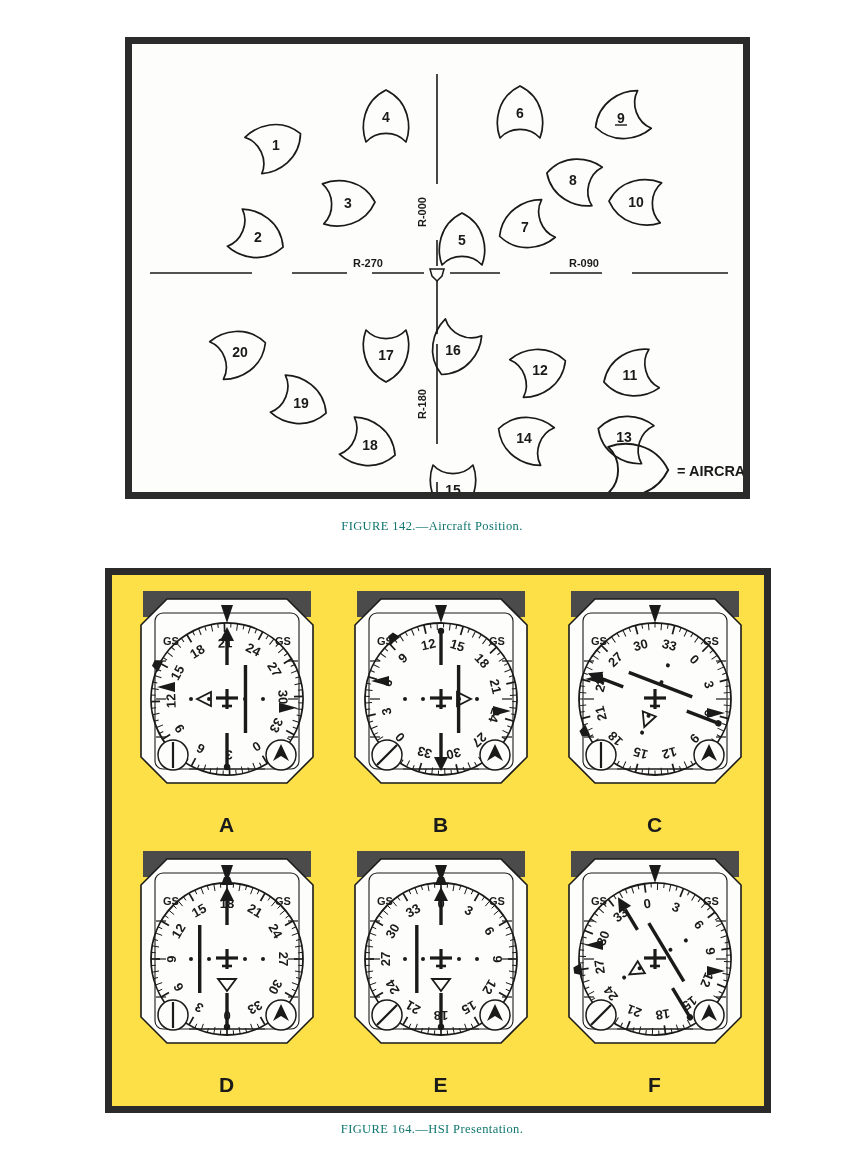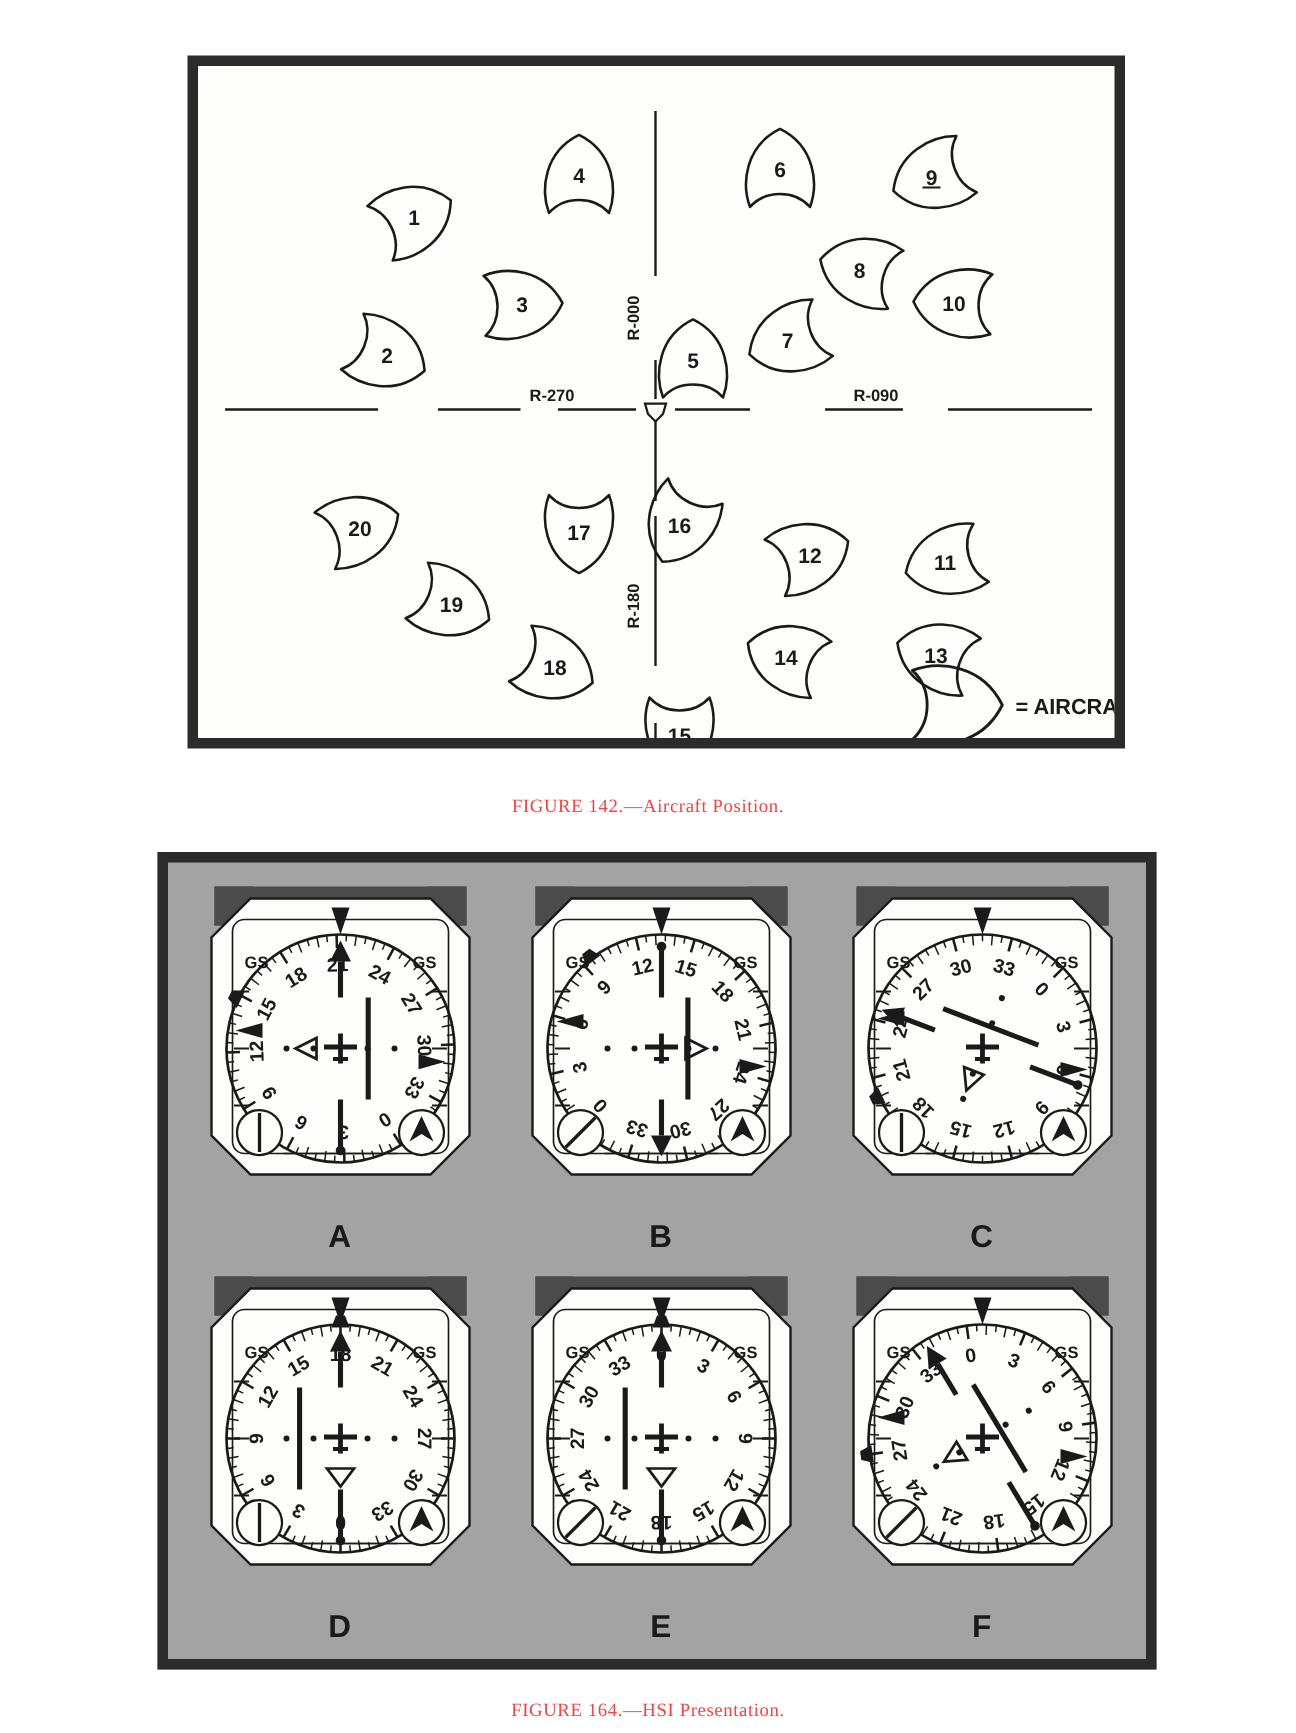--- a/index.html
+++ b/index.html
@@ -7,28 +7,28 @@
   .page{position:absolute;inset:0;background:#fff;}
 
   
   #fig142-frame{
     position:absolute;left:125px;top:37px;width:625px;height:462px;
     border:7px solid #2b2b2b;background:#fdfdfb;box-sizing:border-box;
   }
   #fig142-canvas{position:absolute;left:0;top:0;width:100%;height:100%;}
   .fig-caption{
     position:absolute;width:864px;text-align:center;
-    font-family:"Liberation Serif",serif;font-size:14.5px;color:#ef4444;letter-spacing:.2px;margin-top:12px;
+    font-family:"Liberation Serif",serif;font-size:14.5px;color:#0f766e;letter-spacing:.2px;
   }
   .fig-caption .smallcaps{font-size:12.5px;letter-spacing:.4px;}
 
   
   #fig143-frame{
     position:absolute;left:105px;top:568px;width:666px;height:545px;
-    border:7px solid #2b2b2b;background:#a3a3a3;box-sizing:border-box;
+    border:7px solid #2b2b2b;background:#fde047;box-sizing:border-box;
   }
   .hsi-grid{
     position:absolute;left:8px;top:8px;width:642px;height:520px;
     display:grid;grid-template-columns:repeat(3,1fr);grid-template-rows:repeat(2,1fr);
   }
   .hsi-cell{position:relative;display:flex;flex-direction:column;align-items:center;justify-content:flex-start;}
   .hsi-unit{position:relative;width:200px;height:228px;}
   .hsi-unit svg{display:block;width:200px;height:228px;}
   .hsi-label{
     font-family:"Liberation Sans",sans-serif;font-weight:bold;font-size:21px;color:#1a1a1a;

